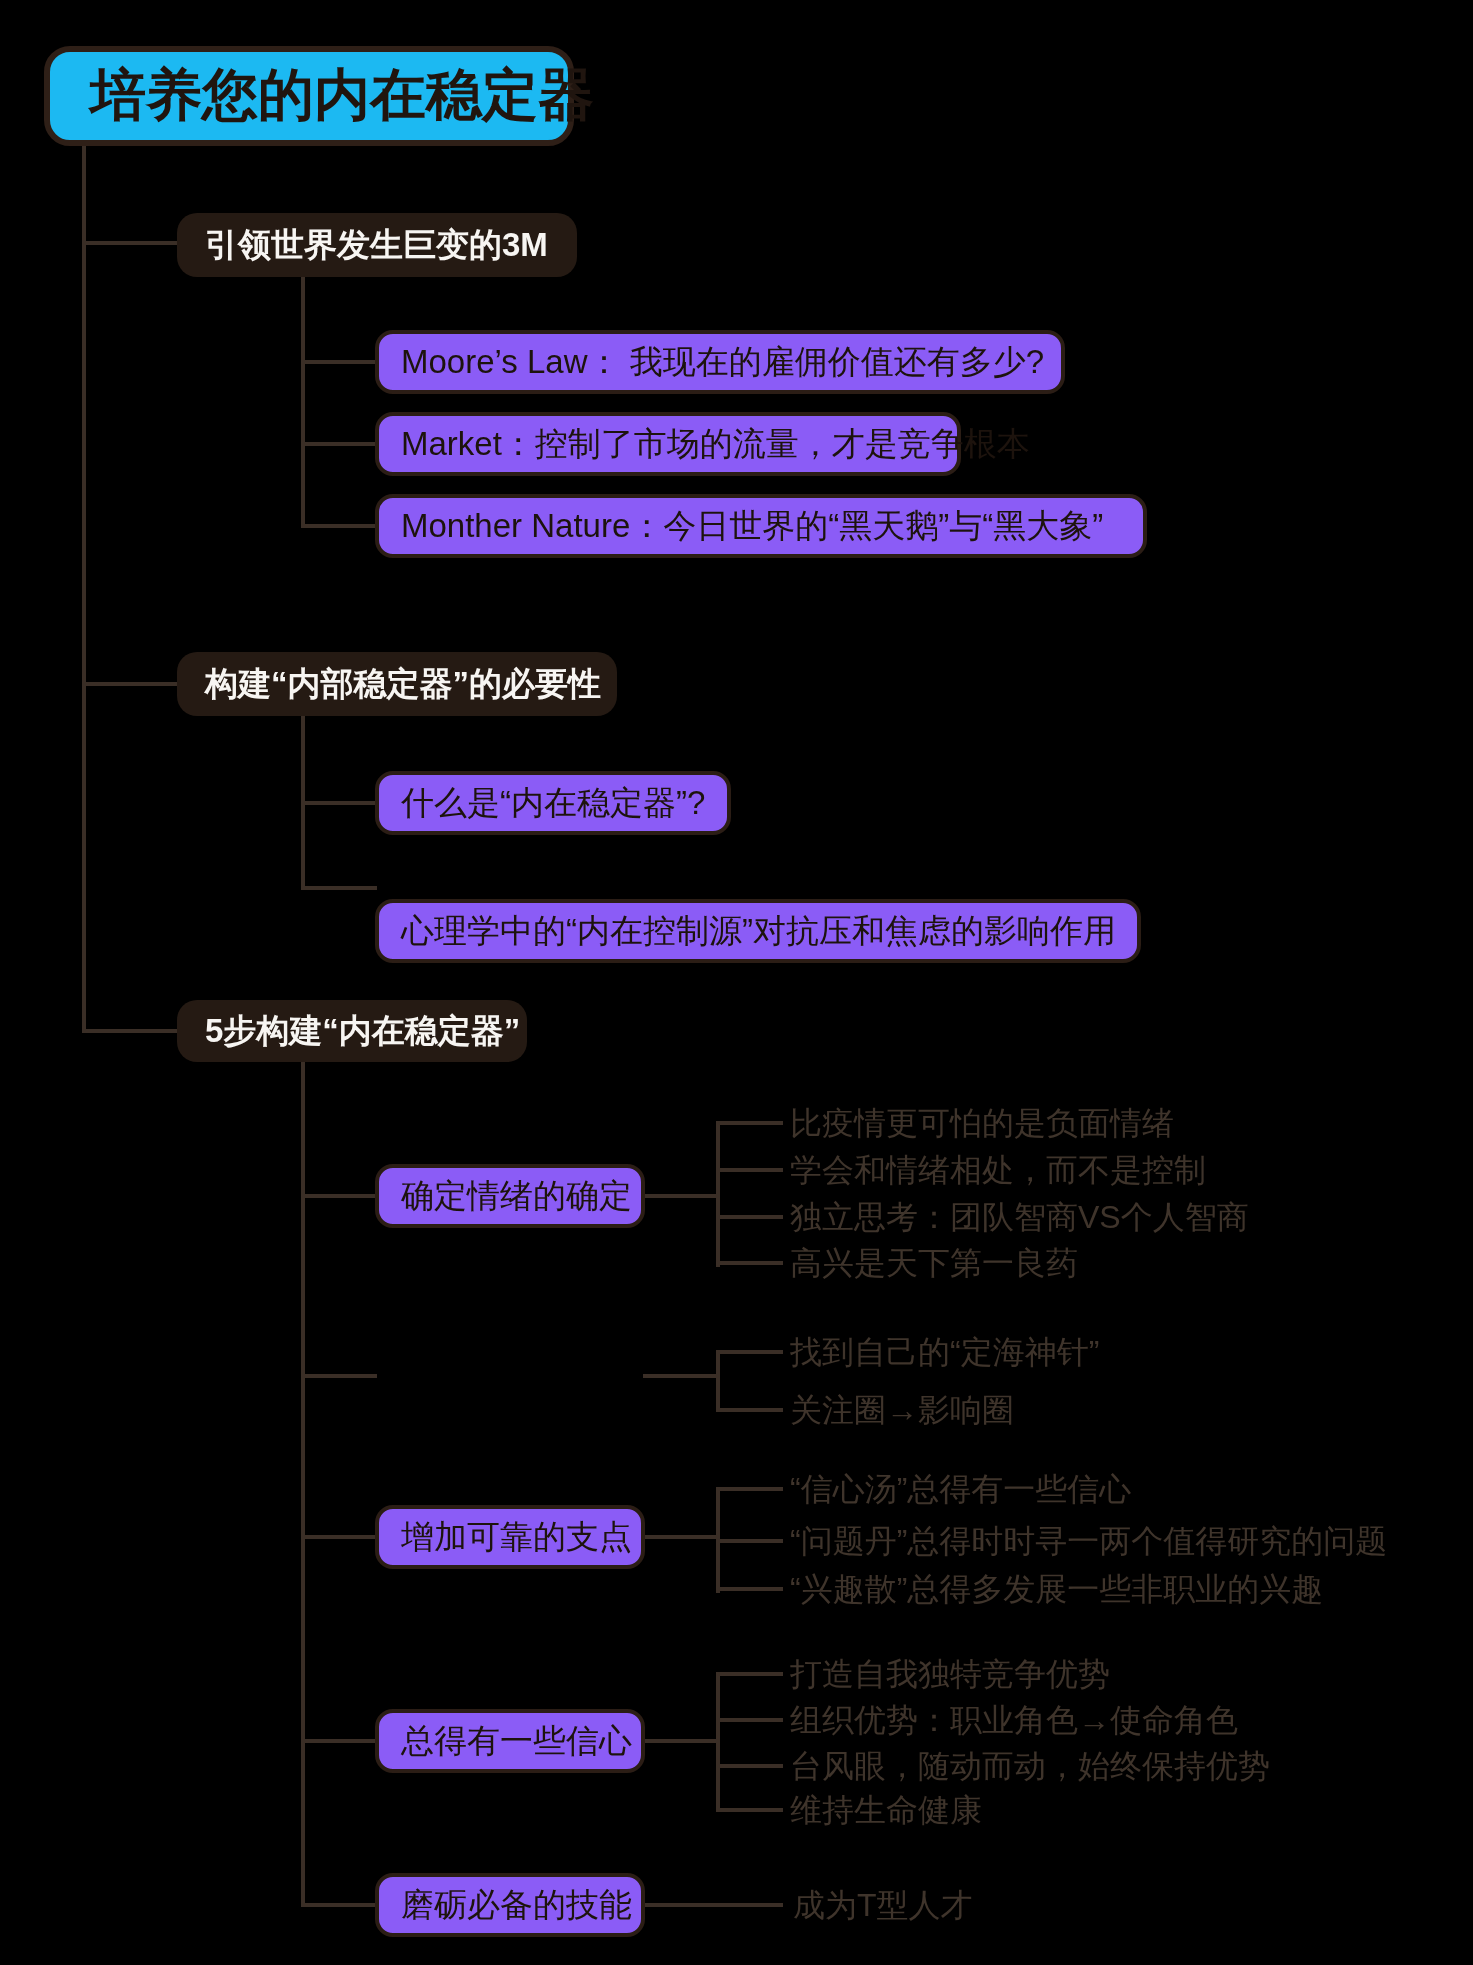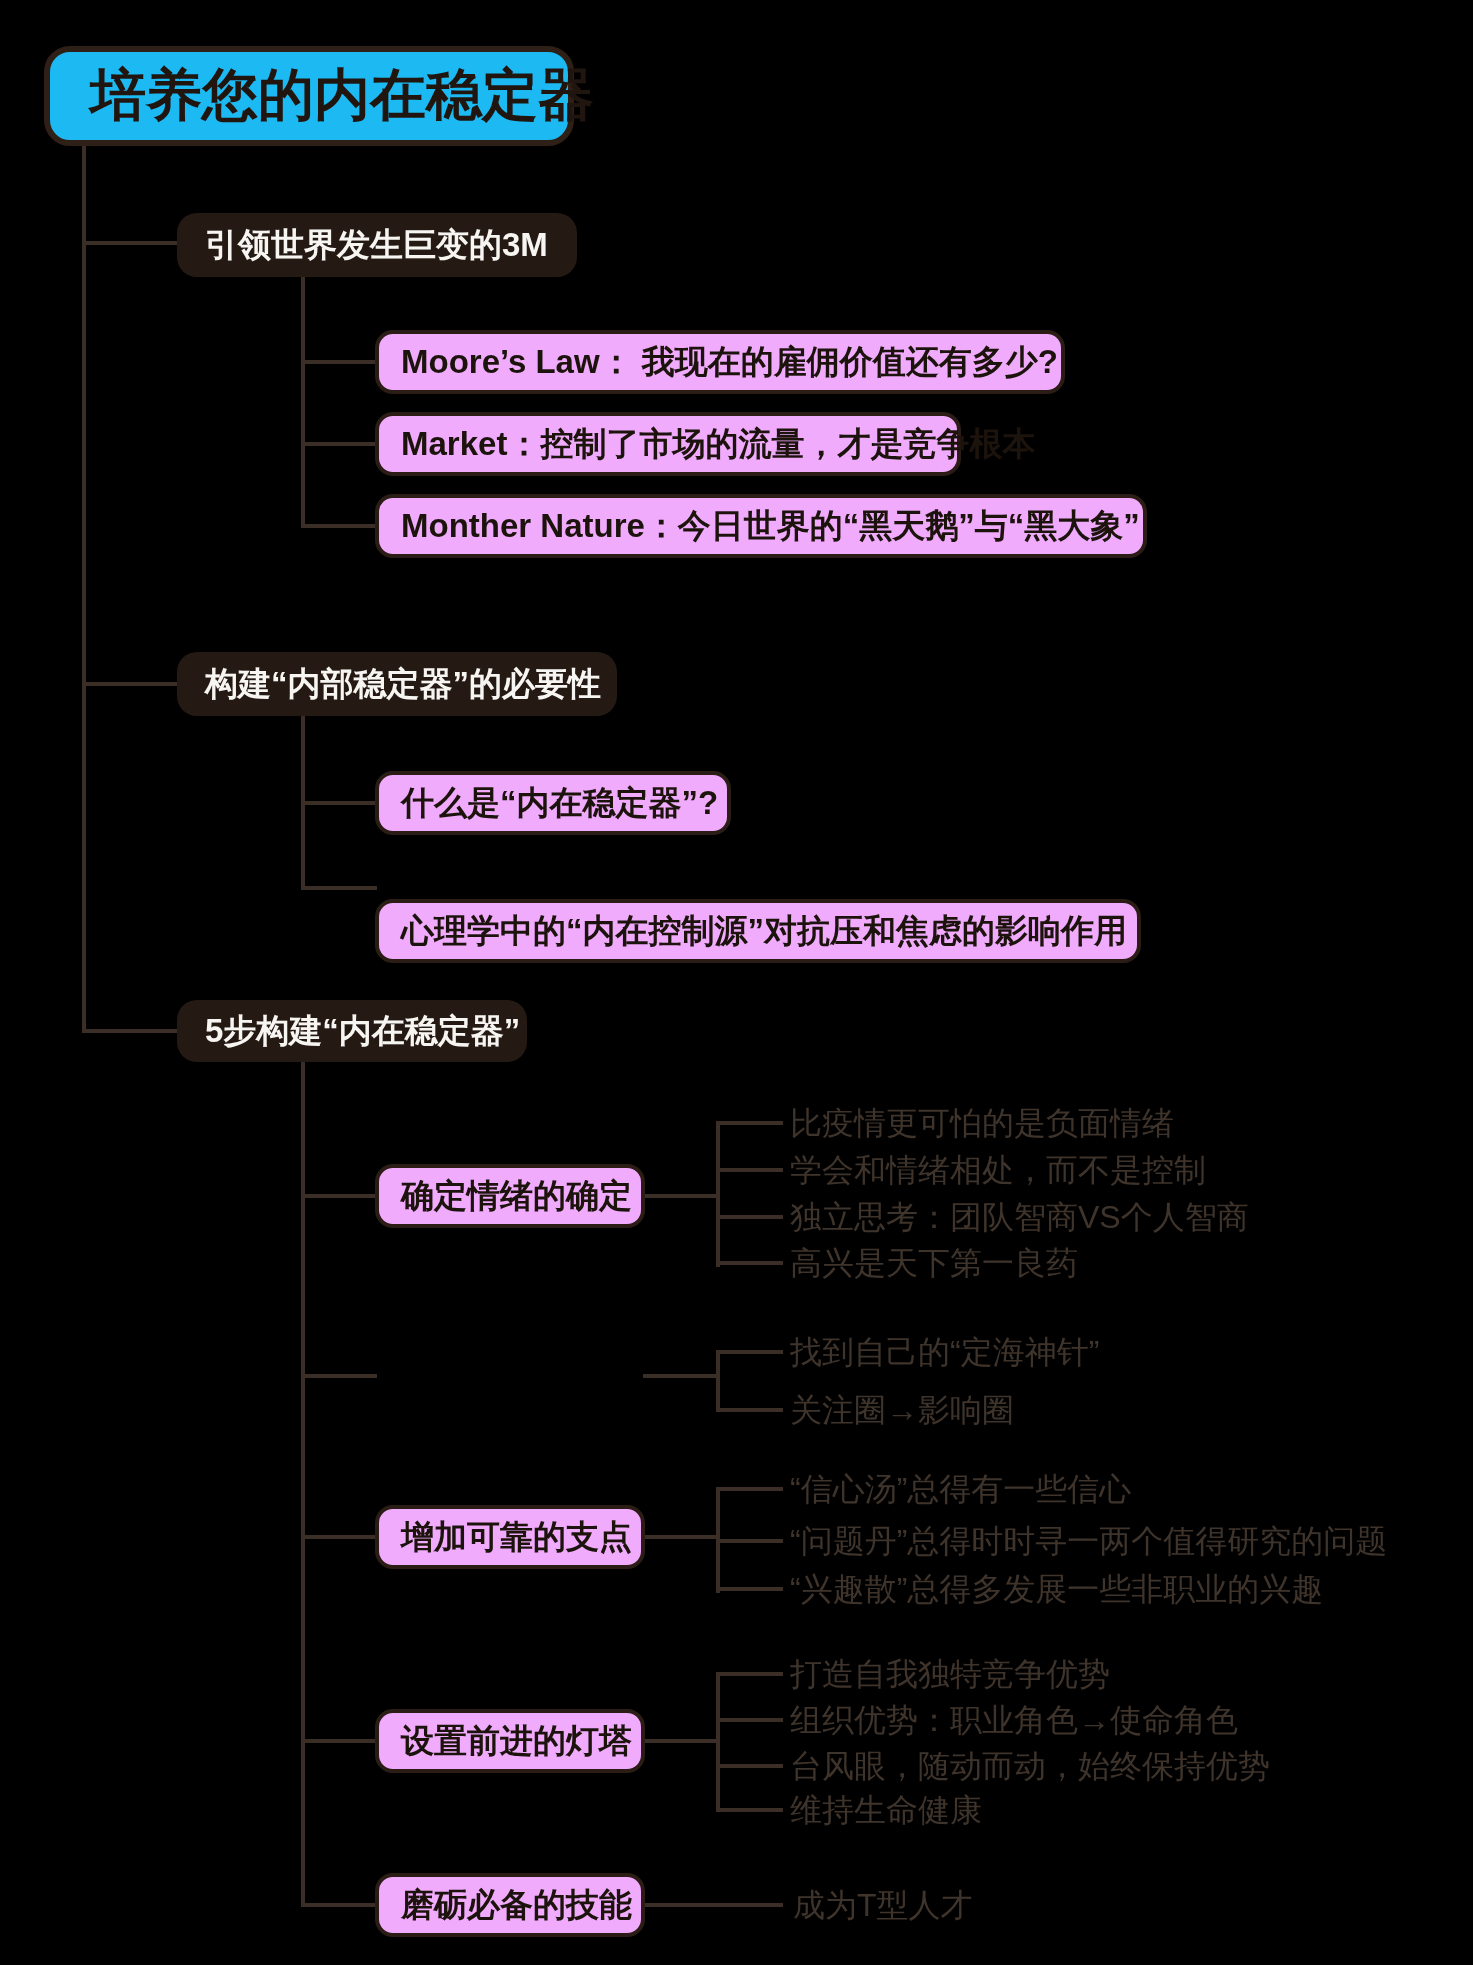--- a/index.html
+++ b/index.html
@@ -37,26 +37,26 @@
   }
   .box-dark {
     background: #251a13;
     border-radius: 20px;
     color: #f7f5f2;
     font-size: 33px;
     font-weight: 700;
     padding: 0 28px;
   }
   .box-cyan {
-    background: #f0abfc;
+    background: #8b5cf6;
     border: 4px solid #2b1d15;
     border-radius: 18px;
     color: #1d130d;
     font-size: 33px;
-    font-weight: 700;
+    font-weight: 400;
     padding: 16px 22px;
   }
   .leaf {
     position: absolute;
     height: 44px;
     line-height: 44px;
     color: #3f342b;
     font-size: 32px;
     font-weight: 400;
     white-space: nowrap;
@@ -131,21 +131,21 @@
 
   <div class="box box-cyan" style="left:375px;top:899px;width:766px;height:64px;">心理学中的“内在控制源”对抗压和焦虑的影响作用</div>
 
   <div class="box box-dark" style="left:177px;top:1000px;width:350px;height:62px;">5步构建“内在稳定器”</div>
 
   <div class="box box-cyan" style="left:375px;top:1164px;width:270px;height:64px;">确定情绪的确定</div>
 
 
   <div class="box box-cyan" style="left:375px;top:1505px;width:270px;height:64px;">增加可靠的支点</div>
 
-  <div class="box box-cyan" style="left:375px;top:1709px;width:270px;height:64px;">设置前进的灯塔</div>
+  <div class="box box-cyan" style="left:375px;top:1709px;width:270px;height:64px;">总得有一些信心</div>
 
   <div class="box box-cyan" style="left:375px;top:1873px;width:270px;height:64px;">磨砺必备的技能</div>
 
   <div class="leaf" style="left:790px;top:1101px;">比疫情更可怕的是负面情绪</div>
   <div class="leaf" style="left:790px;top:1148px;">学会和情绪相处，而不是控制</div>
   <div class="leaf" style="left:790px;top:1195px;">独立思考：团队智商VS个人智商</div>
   <div class="leaf" style="left:790px;top:1241px;">高兴是天下第一良药</div>
 
   <div class="leaf" style="left:790px;top:1330px;">找到自己的“定海神针”</div>
   <div class="leaf" style="left:790px;top:1388px;">关注圈→影响圈</div>

